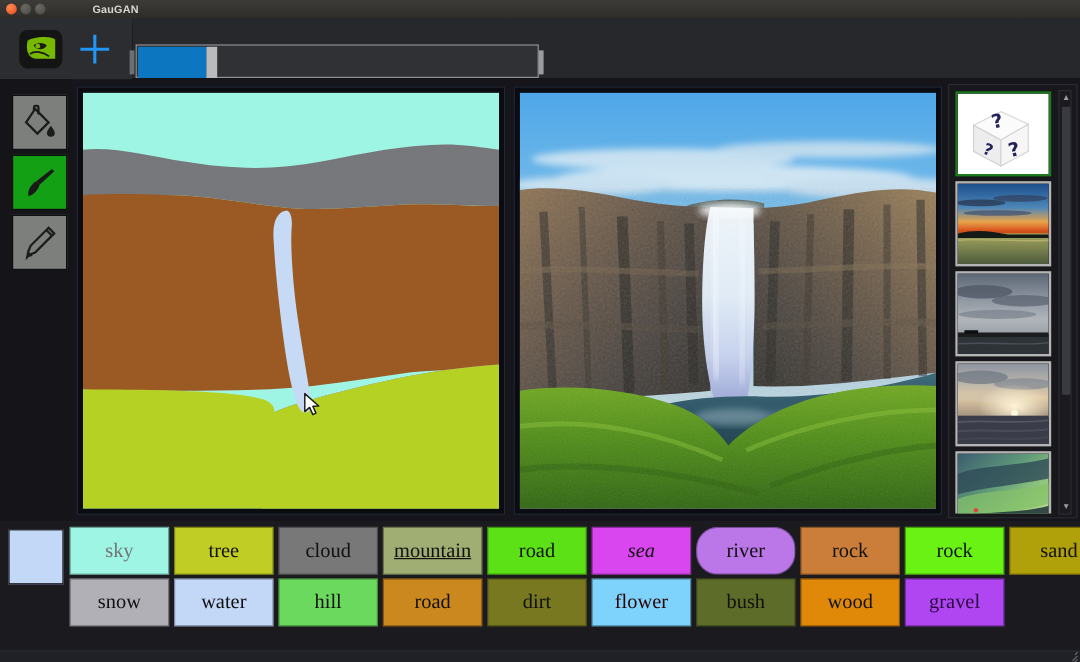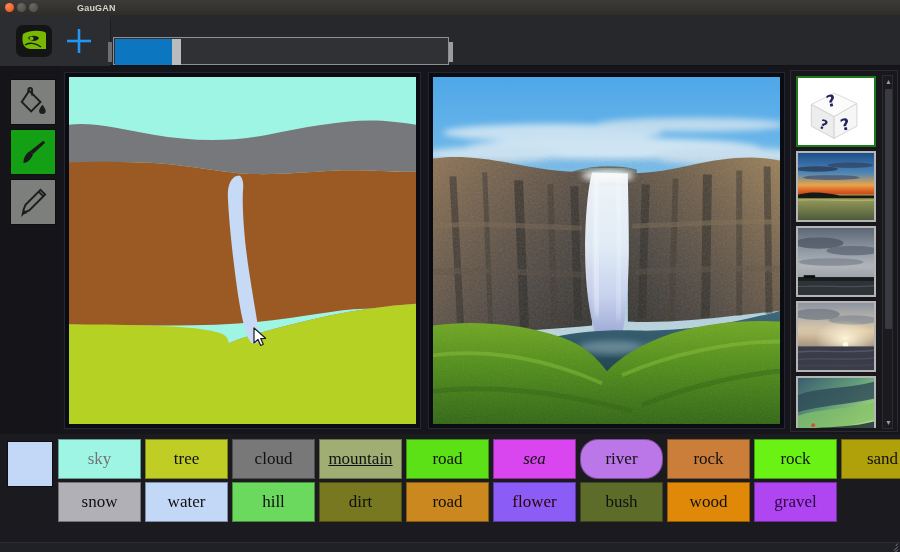--- a/index.html
+++ b/index.html
@@ -536,23 +536,23 @@
         <div class="label-btn" style="background: rgb(160, 174, 116); color: rgb(16, 16, 16); text-decoration: underline;">mountain</div>
         <div class="label-btn" style="background: rgb(92, 224, 22); color: rgb(16, 16, 16);">road</div>
         <div class="label-btn" style="background: #d946ef; color: rgb(16, 16, 16); font-style: italic;">sea</div>
         <div class="label-btn" style="background: rgb(187, 118, 232); color: rgb(16, 16, 16); border-radius: 18px;">river</div>
         <div class="label-btn" style="background: rgb(202, 126, 58); color: rgb(16, 16, 16);">rock</div>
         <div class="label-btn" style="background: rgb(107, 242, 21); color: rgb(16, 16, 16);">rock</div>
         <div class="label-btn" style="background: rgb(176, 160, 9); color: rgb(16, 16, 16);">sand</div>
         <div class="label-btn" style="background: rgb(177, 176, 183); color: rgb(16, 16, 16);">snow</div>
         <div class="label-btn" style="background: rgb(195, 215, 247); color: rgb(16, 16, 16);">water</div>
         <div class="label-btn" style="background: rgb(107, 217, 93); color: rgb(16, 16, 16);">hill</div>
+        <div class="label-btn" style="background: rgb(203, 136, 30); color: rgb(16, 16, 16);">road</div>
         <div class="label-btn" style="background: rgb(119, 120, 31); color: rgb(16, 16, 16);">dirt</div>
-        <div class="label-btn" style="background: rgb(203, 136, 30); color: rgb(16, 16, 16);">road</div>
-        <div class="label-btn" style="background: #8b5cf6; color: rgb(43, 2, 2);">flower</div>
+        <div class="label-btn" style="background: #7dd3fc; color: rgb(43, 2, 2);">flower</div>
         <div class="label-btn" style="background: rgb(94, 108, 41); color: rgb(16, 16, 16);">bush</div>
         <div class="label-btn" style="background: rgb(224, 137, 9); color: rgb(16, 16, 16);">wood</div>
         <div class="label-btn" style="background: rgb(176, 69, 242); color: rgb(42, 8, 64);">gravel</div>
       </div>
   </div>
 
   <div class="statusbar">
     <div class="grip">
       <i style="width:9px; bottom:1px;"></i>
       <i style="width:6px; bottom:4px;"></i>

